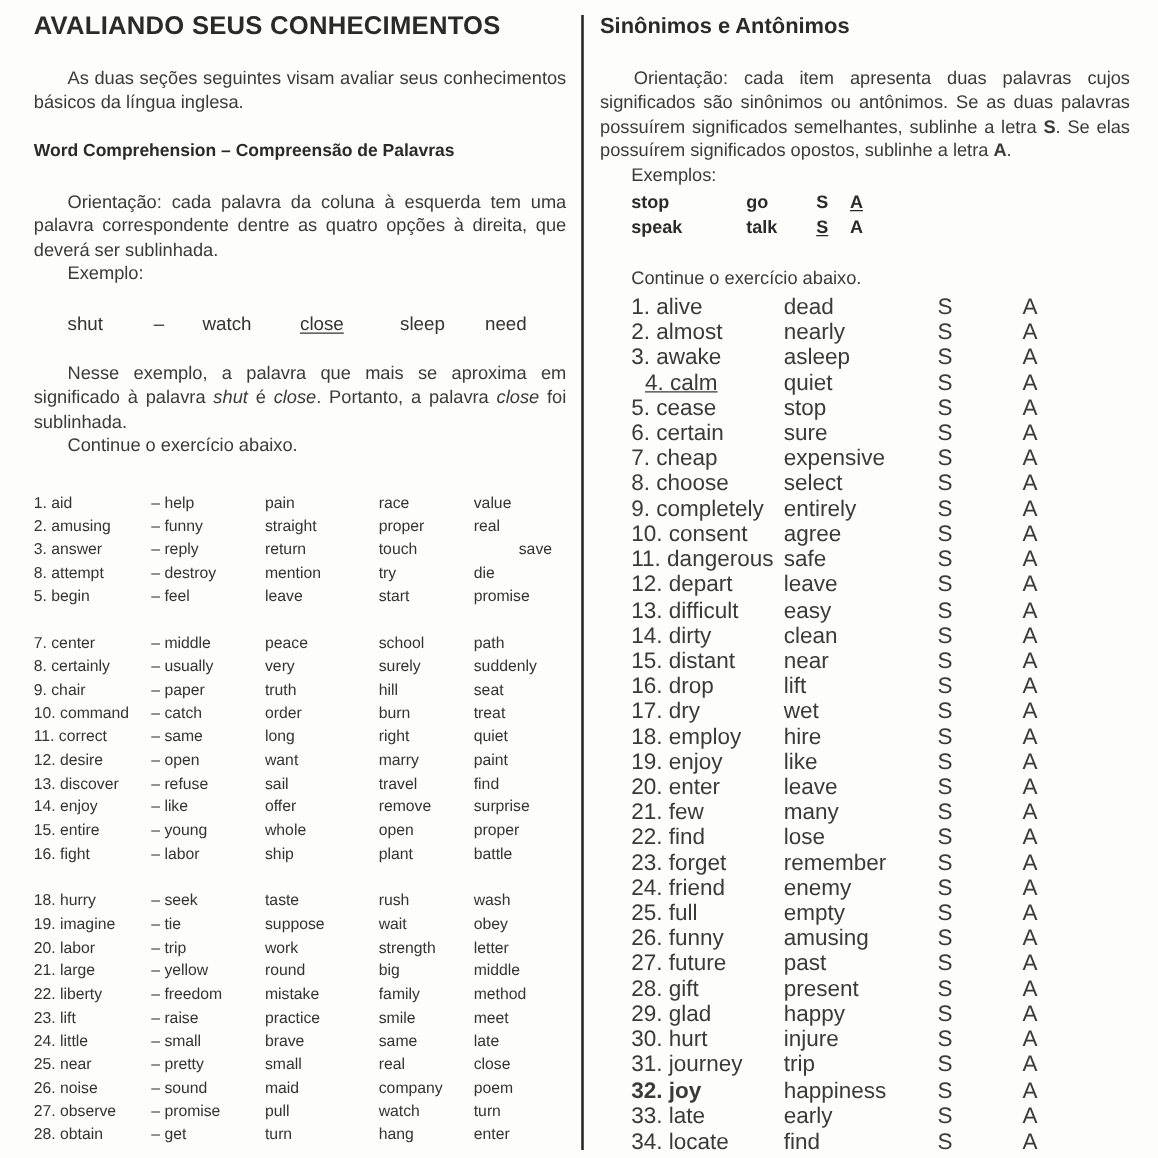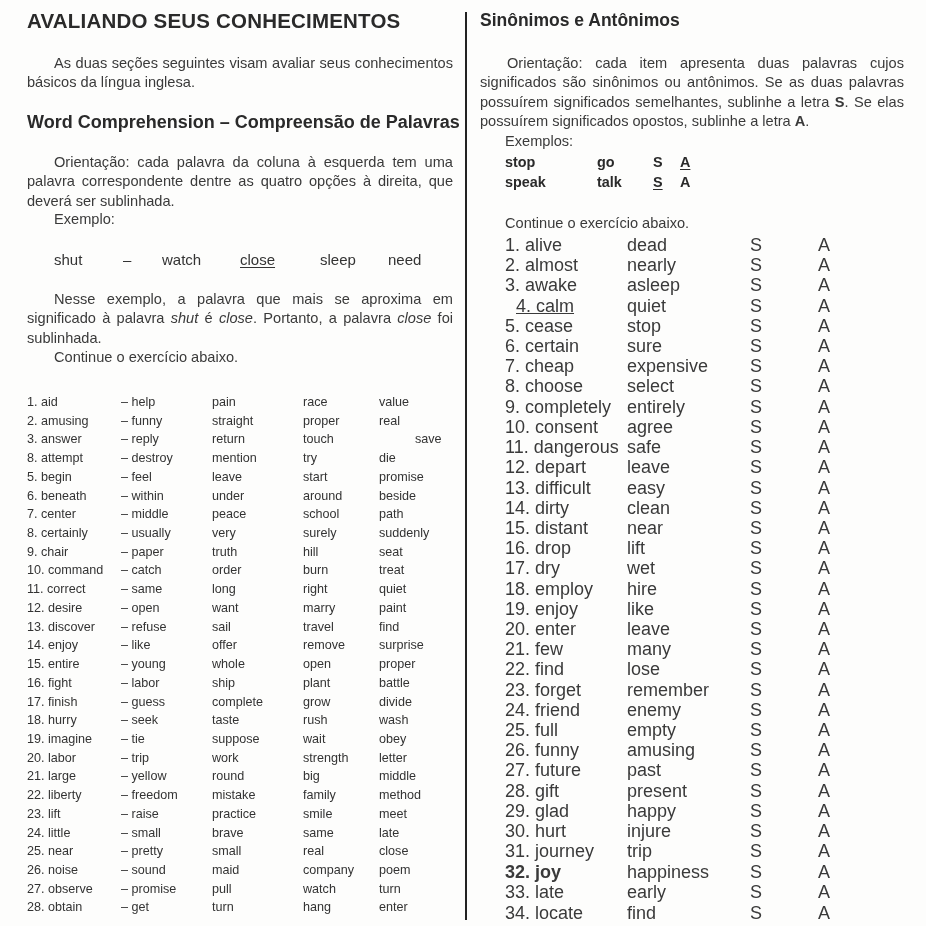--- a/index.html
+++ b/index.html
@@ -5,21 +5,21 @@
   html, body { margin: 0; padding: 0; }
   body {
     width: 926px; height: 926px; overflow: hidden; position: relative;
     background: #fdfdfc; color: #333;
     font-family: "Liberation Sans", "DejaVu Sans", sans-serif;
   }
   .abs { position: absolute; white-space: nowrap; }
   .divider { position: absolute; left: 465px; top: 12px; width: 2px; height: 908px; background: #222; }
 
   .h1 { left: 27px; top: 9px; font-size: 20.5px; font-weight: bold; color: #2a2a2a; letter-spacing: 0.2px; }
-  .h2 { left: 27px; top: 112px; font-size: 18px; font-weight: bold; color: #2a2a2a; }
+  .h2 { left: 27px; top: 112px; font-size: 14px; font-weight: bold; color: #2a2a2a; }
   .h2r { left: 480px; top: 10px; font-size: 17.5px; font-weight: bold; color: #2a2a2a; }
 
   .para { position: absolute; font-size: 14.6px; line-height: 19.3px; color: #3a3a3a; text-align: justify; }
   .para .ind { display: inline-block; width: 27px; }
 
   .ex-row span { position: absolute; font-size: 15px; color: #333; top: 0; }
   .u { text-decoration: underline; text-underline-offset: 2px; }
 
   .tbl-left { position: absolute; left: 0; top: 392px; width: 460px; height: 528px; overflow: hidden; }
   .tbl-left .row { position: absolute; left: 0; height: 18px; width: 460px; font-size: 12.6px; color: #333; }
@@ -93,27 +93,20 @@
       <span style="left: 303px;">try</span>
       <span style="left: 379px;">die</span>
     </div>
     <div class="row" style="top: 77.88px;">
       <span style="left: 27px;">5. begin</span>
       <span style="left: 121px;">– feel</span>
       <span style="left: 212px;">leave</span>
       <span style="left: 303px;">start</span>
       <span style="left: 379px;">promise</span>
     </div>
-    <div class="row" style="top: 96.6px;">
-      <span style="left: 27px;">6. beneath</span>
-      <span style="left: 121px;">– within</span>
-      <span style="left: 212px;">under</span>
-      <span style="left: 303px;">around</span>
-      <span style="left: 379px;">beside</span>
-    </div>
     <div class="row" style="top: 115.32px;">
       <span style="left: 27px;">7. center</span>
       <span style="left: 121px;">– middle</span>
       <span style="left: 212px;">peace</span>
       <span style="left: 303px;">school</span>
       <span style="left: 379px;">path</span>
     </div>
     <div class="row" style="top: 134.04px;">
       <span style="left: 27px;">8. certainly</span>
       <span style="left: 121px;">– usually</span>
@@ -169,27 +162,20 @@
       <span style="left: 212px;">whole</span>
       <span style="left: 303px;">open</span>
       <span style="left: 379px;">proper</span>
     </div>
     <div class="row" style="top: 283.8px;">
       <span style="left: 27px;">16. fight</span>
       <span style="left: 121px;">– labor</span>
       <span style="left: 212px;">ship</span>
       <span style="left: 303px;">plant</span>
       <span style="left: 379px;">battle</span>
-    </div>
-    <div class="row" style="top: 302.52px;">
-      <span style="left: 27px;">17. finish</span>
-      <span style="left: 121px;">– guess</span>
-      <span style="left: 212px;">complete</span>
-      <span style="left: 303px;">grow</span>
-      <span style="left: 379px;">divide</span>
     </div>
     <div class="row" style="top: 321.24px;">
       <span style="left: 27px;">18. hurry</span>
       <span style="left: 121px;">– seek</span>
       <span style="left: 212px;">taste</span>
       <span style="left: 303px;">rush</span>
       <span style="left: 379px;">wash</span>
     </div>
     <div class="row" style="top: 339.96px;">
       <span style="left: 27px;">19. imagine</span>

